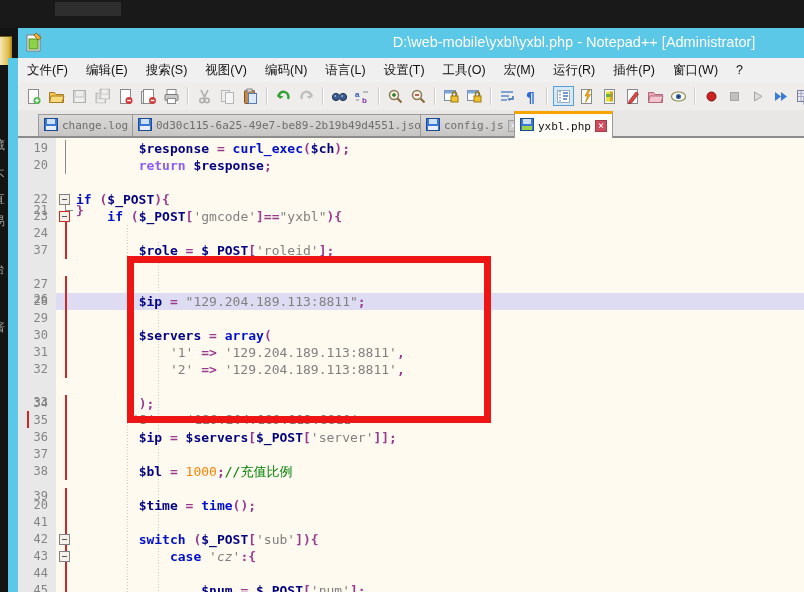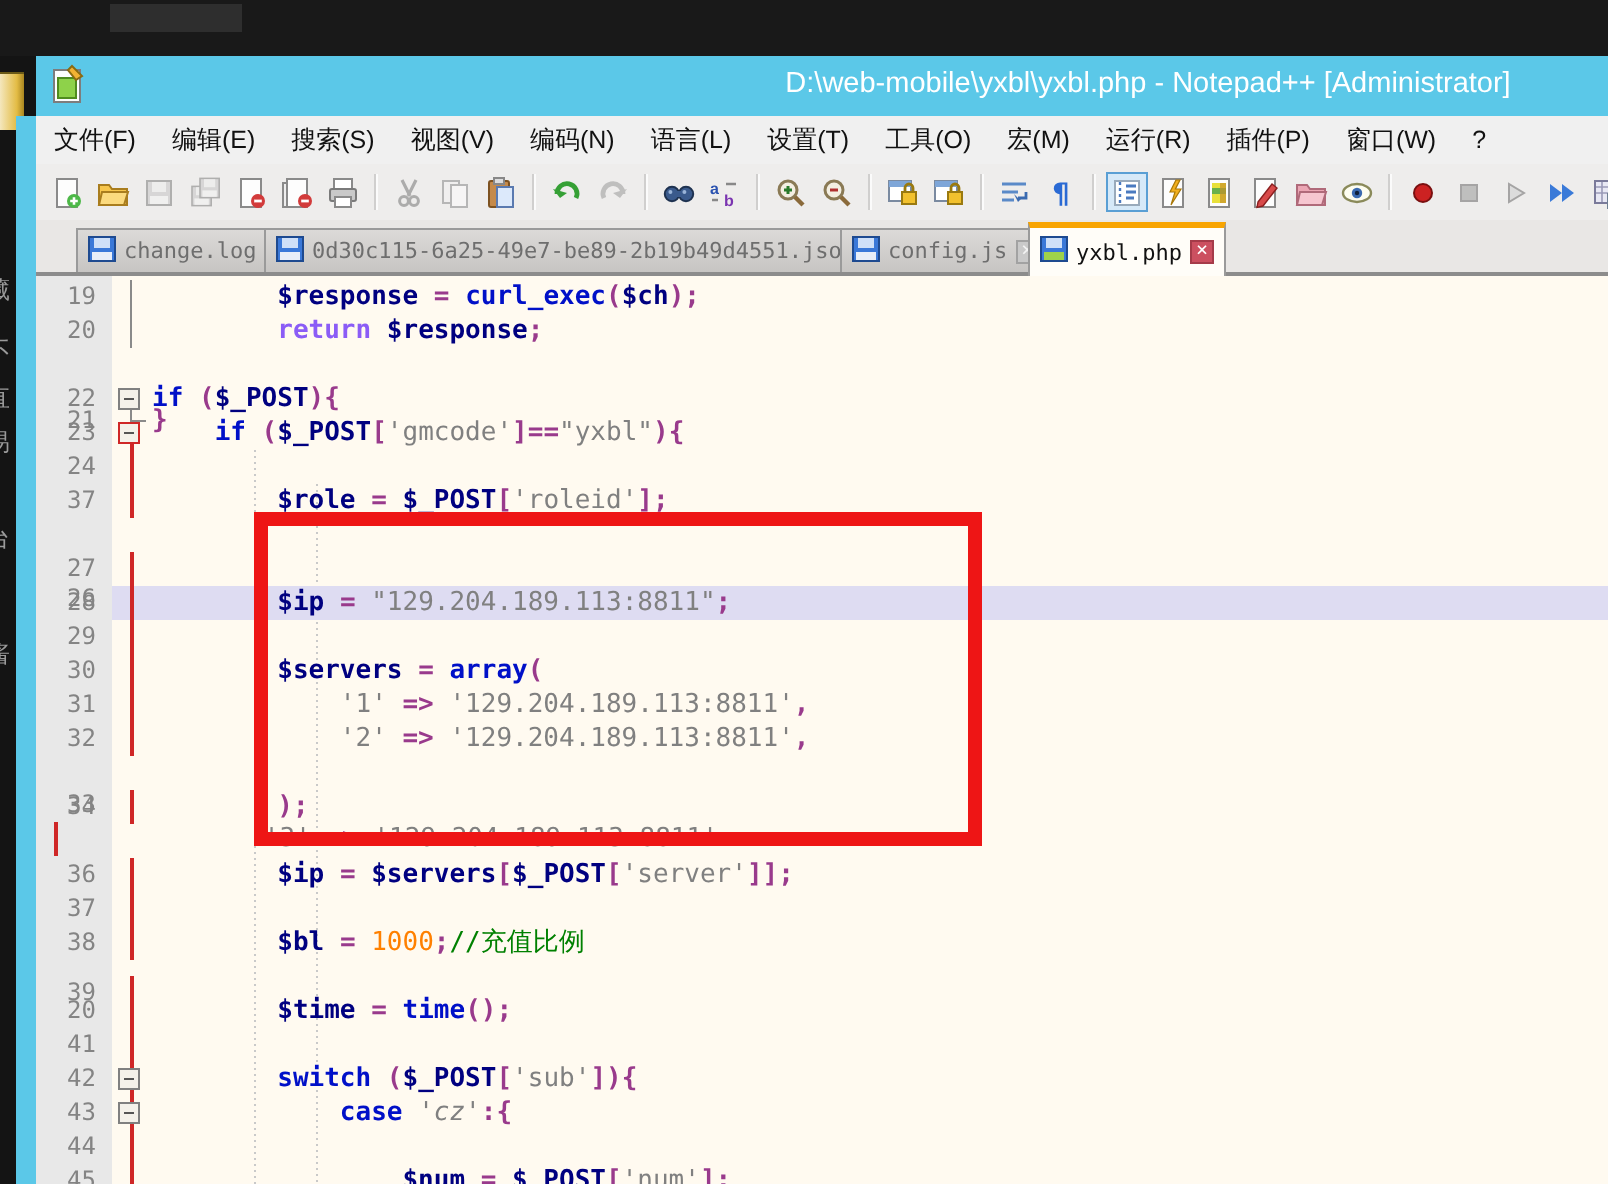--- a/index.html
+++ b/index.html
@@ -513,20 +513,29 @@
     </div>
     <div class="row" style="top: 257px;">
       <span class="ln">34</span>
       <span class="rest">
         <span class="fold">
           <span class="rline"></span>
         </span>
         <pre class="code"><span class="td" style="color: rgb(26, 26, 26);">        </span><span class="to" style="color: rgb(153, 58, 140);">);</span></pre>
       </span>
     </div>
+    <div class="row" style="top: 274px;">
+      <span class="ln">35</span>
+      <span class="rest">
+        <span class="fold">
+          <span class="rline"></span>
+        </span>
+        <pre class="code"></pre>
+      </span>
+    </div>
     <div class="row" style="top: 291px;">
       <span class="ln">36</span>
       <span class="rest">
         <span class="fold">
           <span class="rline"></span>
         </span>
         <pre class="code"><span class="td" style="color: rgb(26, 26, 26);">        </span><span class="tv" style="color: rgb(0, 0, 128);">$ip</span><span class="td" style="color: rgb(26, 26, 26);"> </span><span class="to" style="color: rgb(153, 58, 140);">=</span><span class="td" style="color: rgb(26, 26, 26);"> </span><span class="tv" style="color: rgb(0, 0, 128);">$servers</span><span class="to" style="color: rgb(153, 58, 140);">[</span><span class="tv" style="color: rgb(0, 0, 128);">$_POST</span><span class="to" style="color: rgb(153, 58, 140);">[</span><span class="ts" style="color: rgb(128, 128, 128);">'server'</span><span class="to" style="color: rgb(153, 58, 140);">]];</span></pre>
       </span>
     </div>
     <div class="row" style="top: 308px;">

